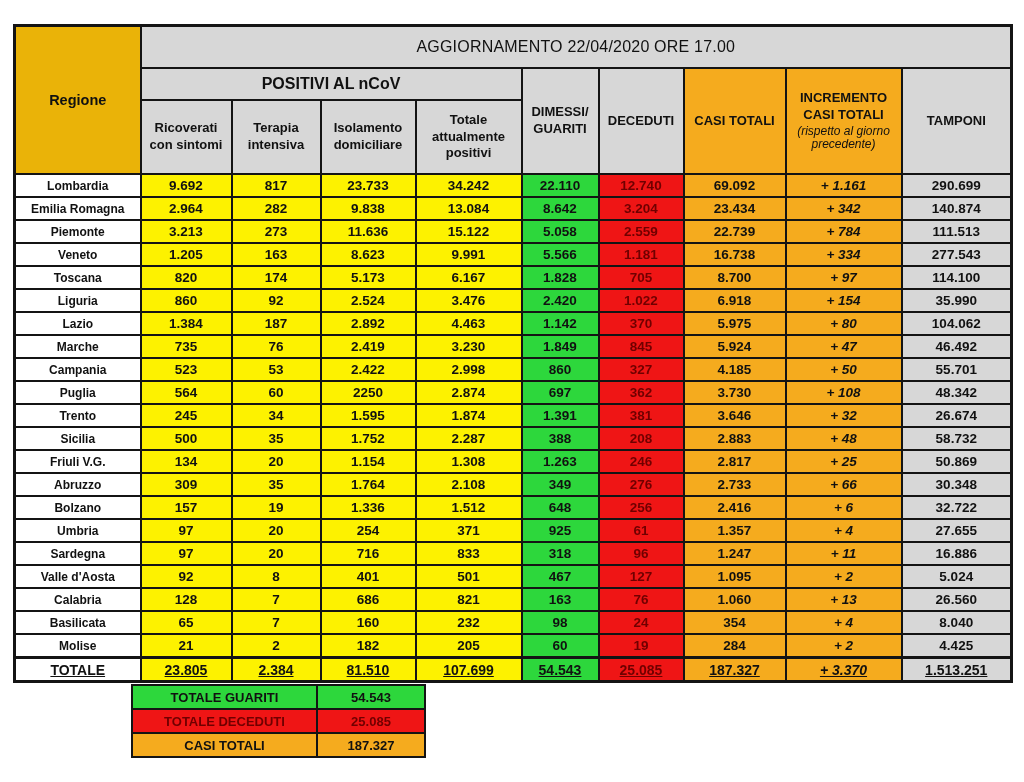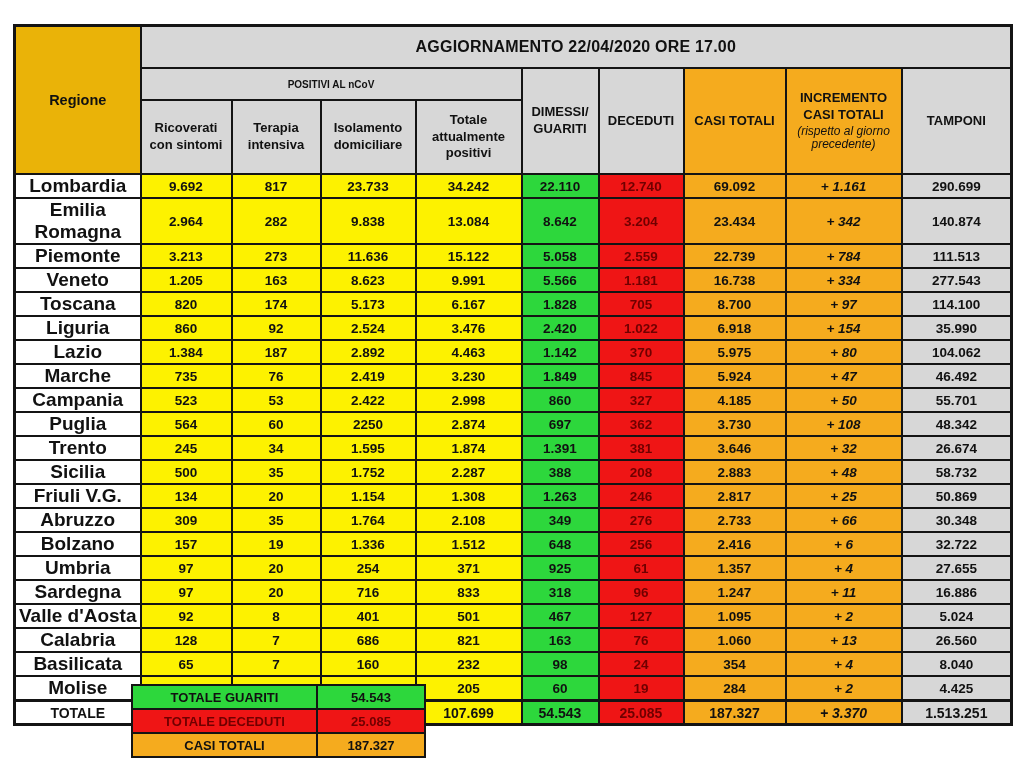--- a/index.html
+++ b/index.html
@@ -11,37 +11,37 @@
   }
   .page { position: relative; width: 1024px; height: 782px; background: #fff; }
 
   
   table.main { position: absolute; left: 13px; top: 24px; width: 997px;
     border-collapse: collapse; table-layout: fixed; border: 3px solid #141414; }
   table.main th, table.main td {
     border: 2px solid #141414; text-align: center; vertical-align: middle;
     padding: 0 2px; overflow: hidden;
   }
-  .title-cell { background: #d7d7d7; font-weight: bold; font-size: 16px;
+  .title-cell { background: #d7d7d7; font-weight: normal; font-size: 16px;
     height: 40px; letter-spacing: .2px; border-bottom: 4px solid #141414; }
   .regione-h { background: #eab308; font-weight: bold; font-size: 14.5px; }
-  .group-h { background: #d7d7d7; font-weight: bold; font-size: 10px; height: 30px; }
+  .group-h { background: #d7d7d7; font-weight: bold; font-size: 16px; height: 30px; }
   .col-h { background: #d7d7d7; font-weight: bold; font-size: 13px; height: 72px; line-height: 1.3; }
   .orange-h { background: #f5ab1e; }
   .inc-note { display: block; font-style: italic; font-weight: normal; font-size: 12px; line-height: 1.15; margin-top: 1px; }
 
-  tbody th.region { background: #ffffff; font-weight: bold; font-size: 19px; height: 21px; }
+  tbody th.region { background: #ffffff; font-weight: bold; font-size: 12px; height: 21px; }
   tbody td { font-weight: bold; font-size: 13.5px; height: 21px; }
   .c-yellow { background: #fdf200; }
   .c-green  { background: #2dd73c; }
   .c-red    { background: #ef1515; color: #700000; }
   .c-orange { background: #f5ab1e; }
   .c-grey   { background: #d7d7d7; }
   .inc      { font-style: italic; }
-  tr.total th.region, tr.total td { font-size: 14px; }
+  tr.total th.region, tr.total td { font-size: 14px; text-decoration: underline; }
   tr.total th.region { border-top: 3px solid #141414; }
   tr.total td { border-top: 3px solid #141414; }
 
   
   table.legend { position: absolute; left: 131px; top: 684px; width: 293px;
     border-collapse: collapse; table-layout: fixed; border: 2px solid #141414; }
   table.legend td { border: 2px solid #141414; text-align: center; vertical-align: middle;
     font-weight: bold; font-size: 13px; height: 20px; }
   .t-darkred { color: #700000; }
 </style>

